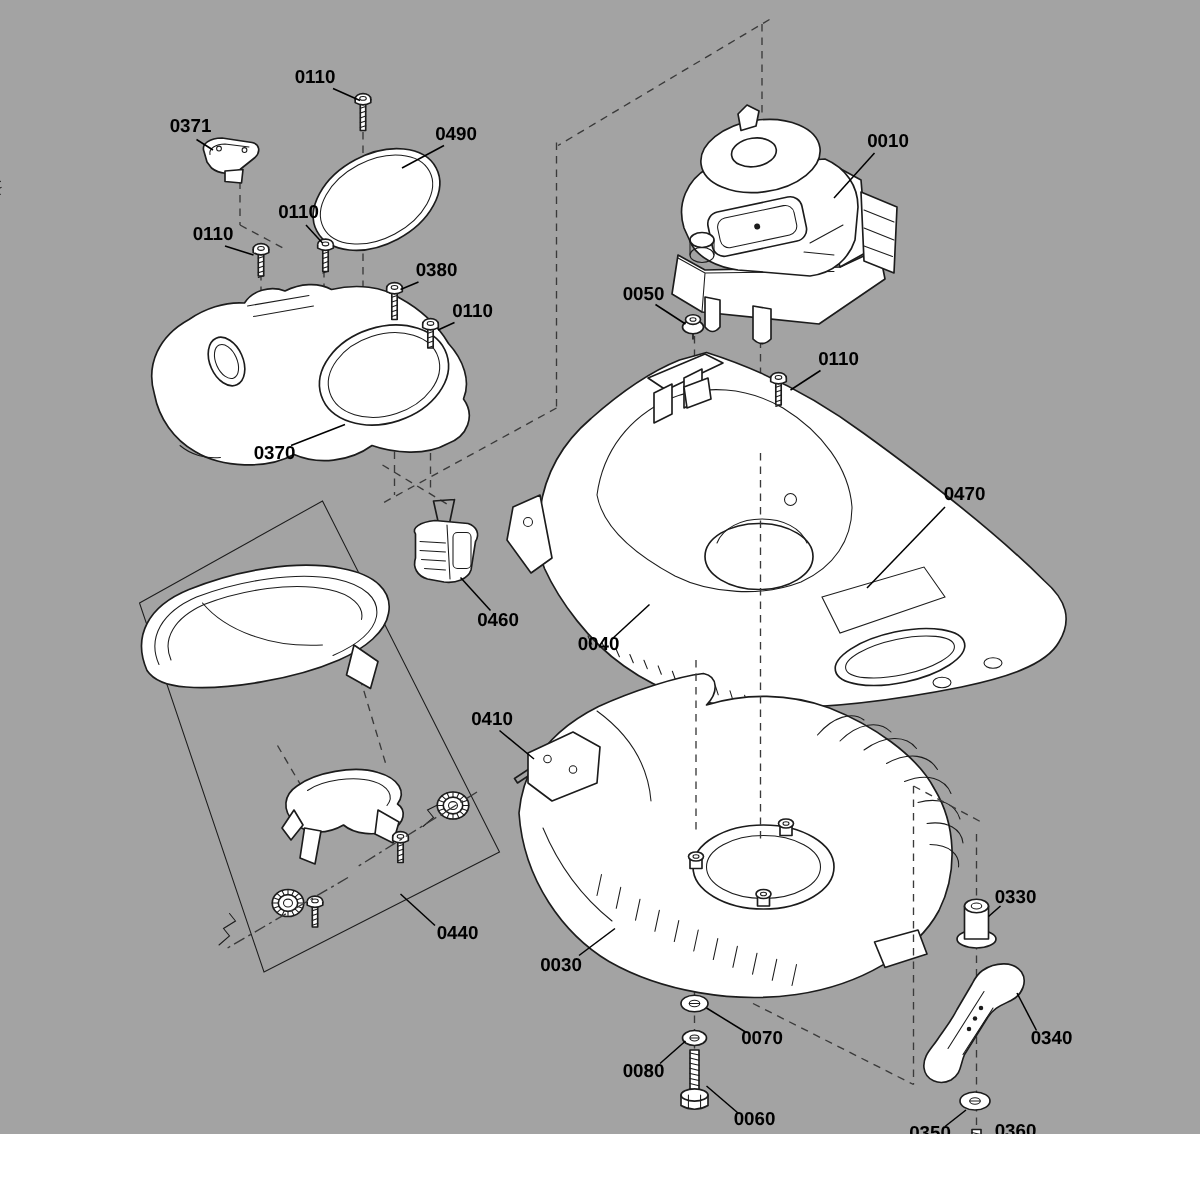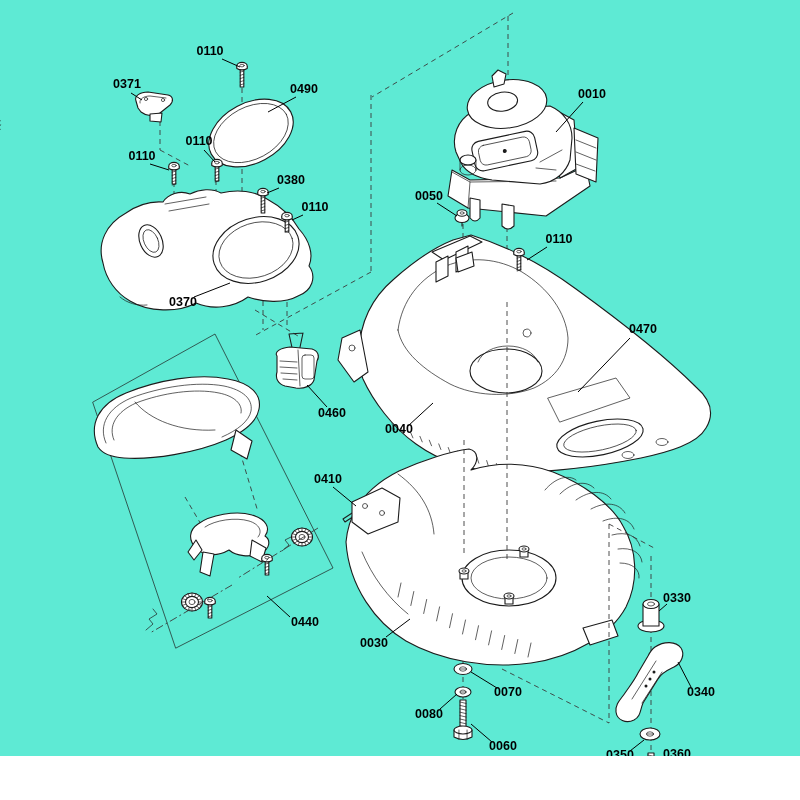--- a/index.html
+++ b/index.html
@@ -1,16 +1,16 @@
 <!DOCTYPE html>
 <html><head>
 <meta charset="utf-8">
 <style>
   html,body{margin:0;padding:0;background:#ffffff;}
-  #stage{position:relative;width:800px;height:756px;background:#5eead4;overflow:hidden;
+  #stage{position:relative;width:800px;height:756px;background:#a3a3a3;overflow:hidden;
          font-family:"Liberation Sans",sans-serif;}
   svg{position:absolute;left:0;top:0;}
   svg text{font-family:"Liberation Sans","DejaVu Sans",sans-serif;font-weight:bold;font-size:12.5px;fill:#000;}
   .ln{stroke:#1c1c1c;fill:none;stroke-width:1.1;stroke-linecap:round;stroke-linejoin:round;}
   .lw{stroke:#1c1c1c;fill:#ffffff;stroke-width:1.1;stroke-linejoin:round;}
   .th{stroke:#1c1c1c;fill:none;stroke-width:0.7;stroke-linecap:round;}
   .dash{stroke:#3a3a3a;fill:none;stroke-width:0.9;stroke-dasharray:5 4;}
   .ddot{stroke:#3a3a3a;fill:none;stroke-width:0.9;stroke-dasharray:8 3 2 3;}
   .leader{stroke:#000;stroke-width:1;fill:none;}
 </style>

